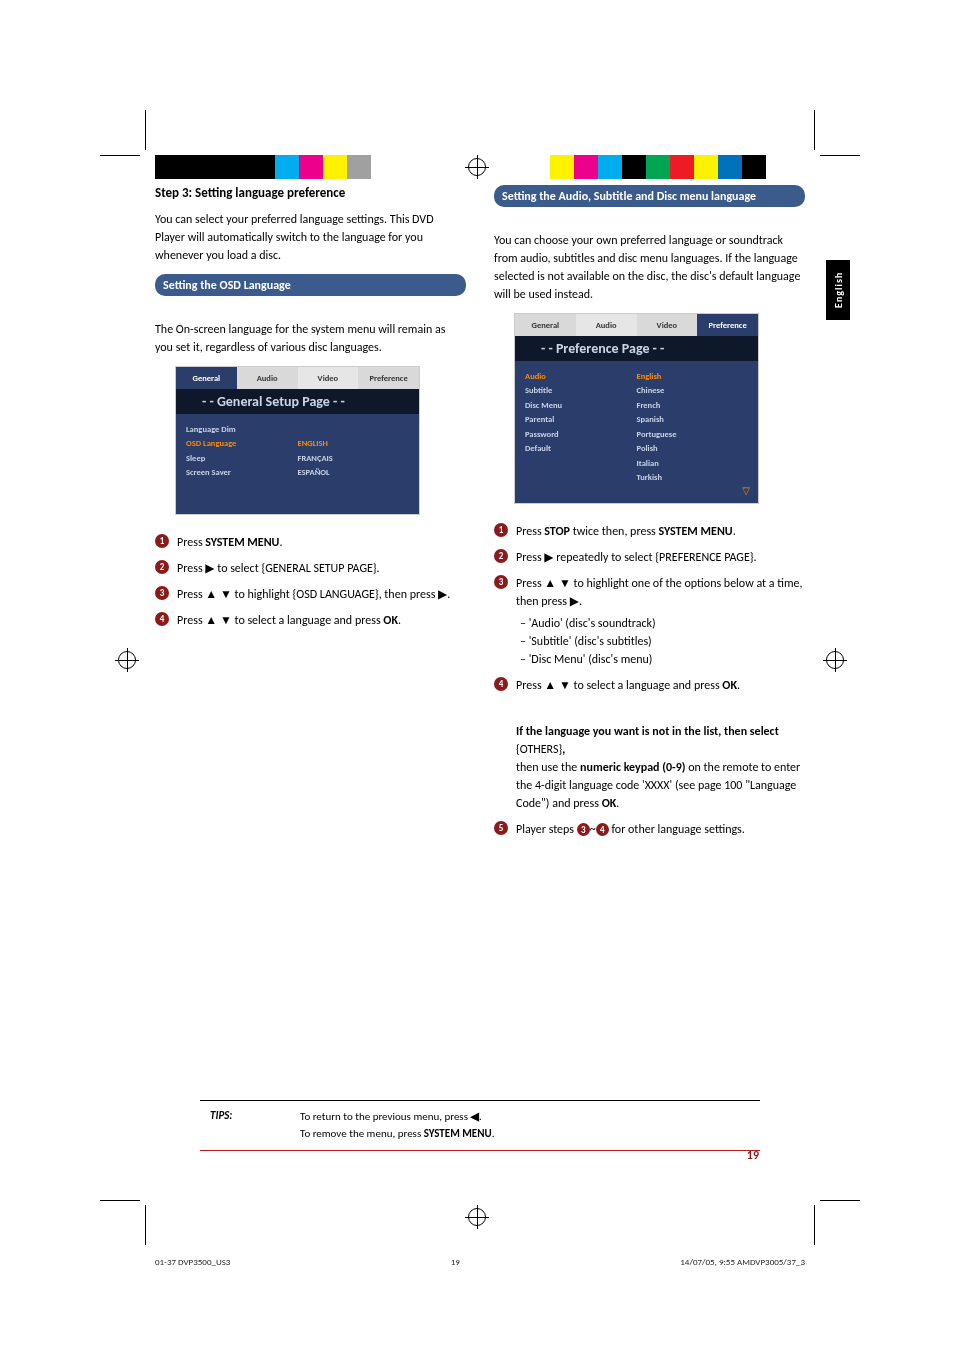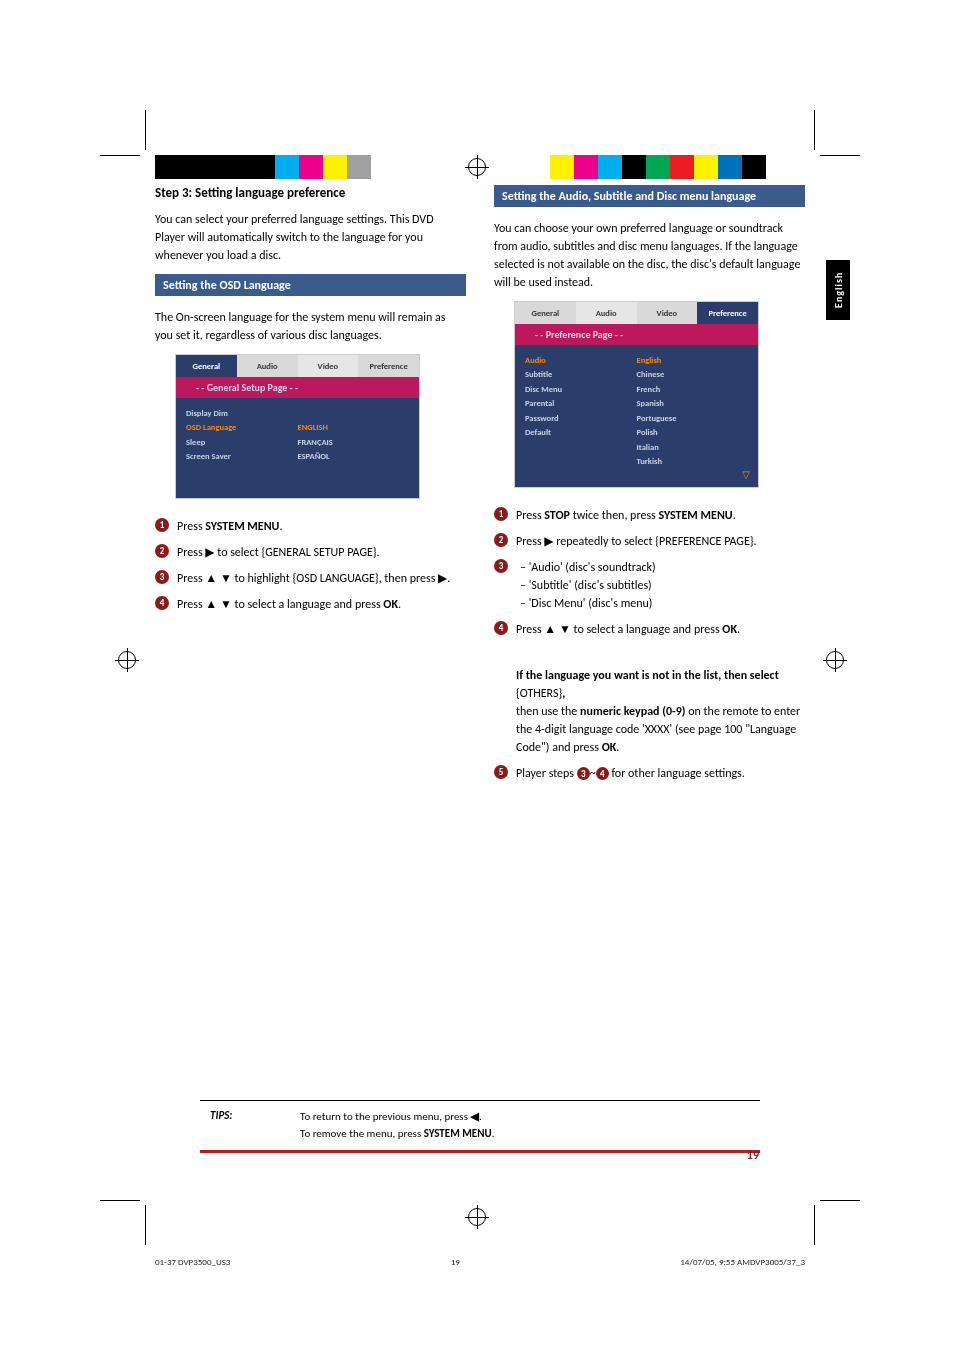--- a/index.html
+++ b/index.html
@@ -92,39 +92,40 @@
     line-height: 1.5;
     margin-bottom: 10px;
   }
 
   .blue-bar {
     background: #3b5b8c;
     color: #fff;
     font-size: 12px;
     font-weight: bold;
     padding: 4px 8px;
-    margin-bottom: 12px;
+    margin-bottom: 24px;
+    border-radius: 10px;
   }
 
   
   .menu-ss {
     width: 245px;
     margin: 10px 0 18px 20px;
     border: 1px solid #ccc;
     font-size: 9px;
   }
   .menu-tabs { display: flex; background: #d9d9d9; }
   .menu-tab { flex: 1; text-align: center; padding: 6px 0; color: #333; font-weight: bold; font-size: 8.5px; }
   .menu-tab.active { background: #2a3d6b; color: #fff; }
   .menu-tab.inactive-light { background: #e6e6e6; }
   .menu-crumb {
-    background: #be185d;
+    background: #0f172a;
     color: #c9d4e8;
-    font-size: 10px;
-    padding: 4px 20px;
+    font-size: 14px;
+    padding: 4px 26px;
     font-weight: bold;
   }
   .menu-body {
     background: #2a3d6b;
     color: #c9d4e8;
     padding: 8px 10px 18px 10px;
     min-height: 100px;
     position: relative;
   }
   .menu-row { display: flex; font-size: 8.5px; line-height: 1.7; font-weight: bold; }
@@ -174,21 +175,21 @@
     margin-top: 4px;
   }
   .sub-list div { padding-left: 4px; }
 
   .tips-box {
     position: absolute;
     left: 200px;
     top: 1100px;
     width: 560px;
     border-top: 1px solid #000;
-    border-bottom: 3px solid #b91c1c;
+    border-bottom: 1px solid #b91c1c;
     padding: 8px 0;
     display: flex;
     font-size: 11px;
   }
   .tips-box .label {
     font-style: italic;
     font-weight: bold;
     width: 100px;
     padding-left: 10px;
   }
@@ -272,21 +273,21 @@
       <div class="menu-ss">
         <div class="menu-tabs">
           <div class="menu-tab active">General</div>
           <div class="menu-tab">Audio</div>
           <div class="menu-tab inactive-light">Video</div>
           <div class="menu-tab">Preference</div>
         </div>
         <div class="menu-crumb">- -   General Setup Page   - -</div>
         <div class="menu-body">
           <div class="menu-row">
-              <span class="l">Display Dim</span>
+              <span class="l">Language Dim</span>
               <span class="r"></span>
             </div>
           <div class="menu-row hl">
               <span class="l">OSD Language</span>
               <span class="r">ENGLISH</span>
             </div>
           <div class="menu-row">
               <span class="l">Sleep</span>
               <span class="r">FRANÇAIS</span>
             </div>
@@ -350,21 +351,21 @@
               <span class="l"></span>
               <span class="r">Turkish</span>
             </div>
           <div class="scroll-ind">▽</div>
         </div>
       </div>
 
       <ol class="steps">
         <li><span class="bullet-num">1</span><span>Press </span><b>STOP</b><span> twice then, press </span><b>SYSTEM MENU</b><span>.</span></li>
         <li><span class="bullet-num">2</span><span>Press ▶ repeatedly to select {PREFERENCE PAGE}.</span></li>
-        <li><span class="bullet-num">3</span>
+        <li><span class="bullet-num">3</span><span>Press ▲ ▼ to highlight one of the options below at a time, then press ▶.</span>
           <div class="sub-list">
             <div>–   'Audio' (disc's soundtrack)</div>
             <div>–   'Subtitle' (disc's subtitles)</div>
             <div>–   'Disc Menu' (disc's menu)</div>
           </div>
         </li>
         <li><span class="bullet-num">4</span><span>Press ▲ ▼ to select a language and press </span><b>OK</b><span>.</span>
           <div style="margin-top:28px">
             <b>If the language you want is not in the list, then select </b><span>{OTHERS}</span><b>,</b><br>
             <span>then use the </span><b>numeric keypad (0-9)</b><span> on the remote to enter the 4-digit language code 'XXXX' (see page 100 "Language Code") and press </span><b>OK</b><span>.</span>

